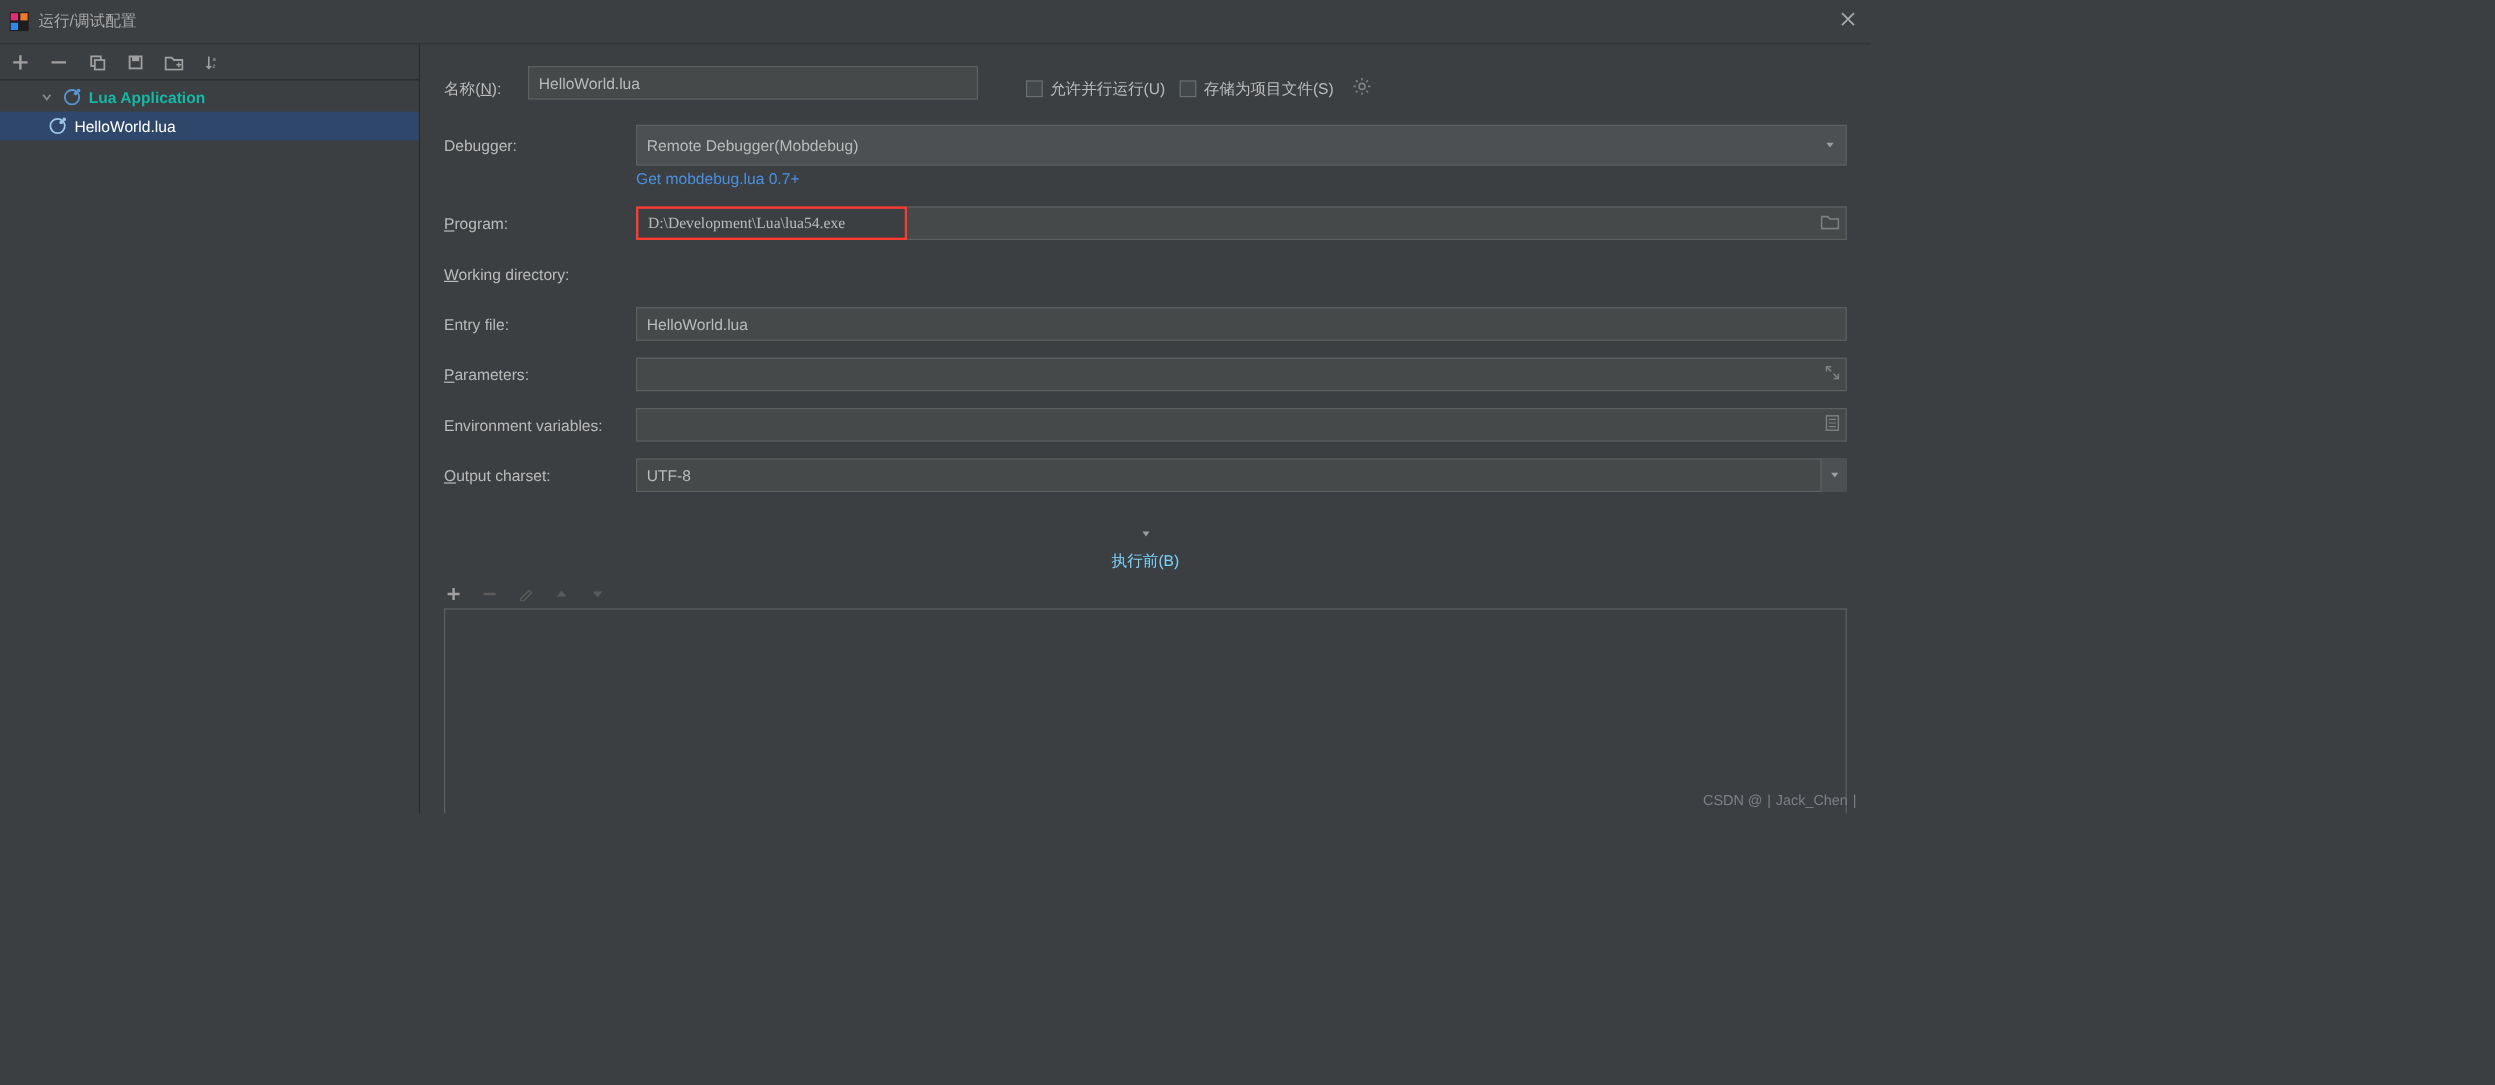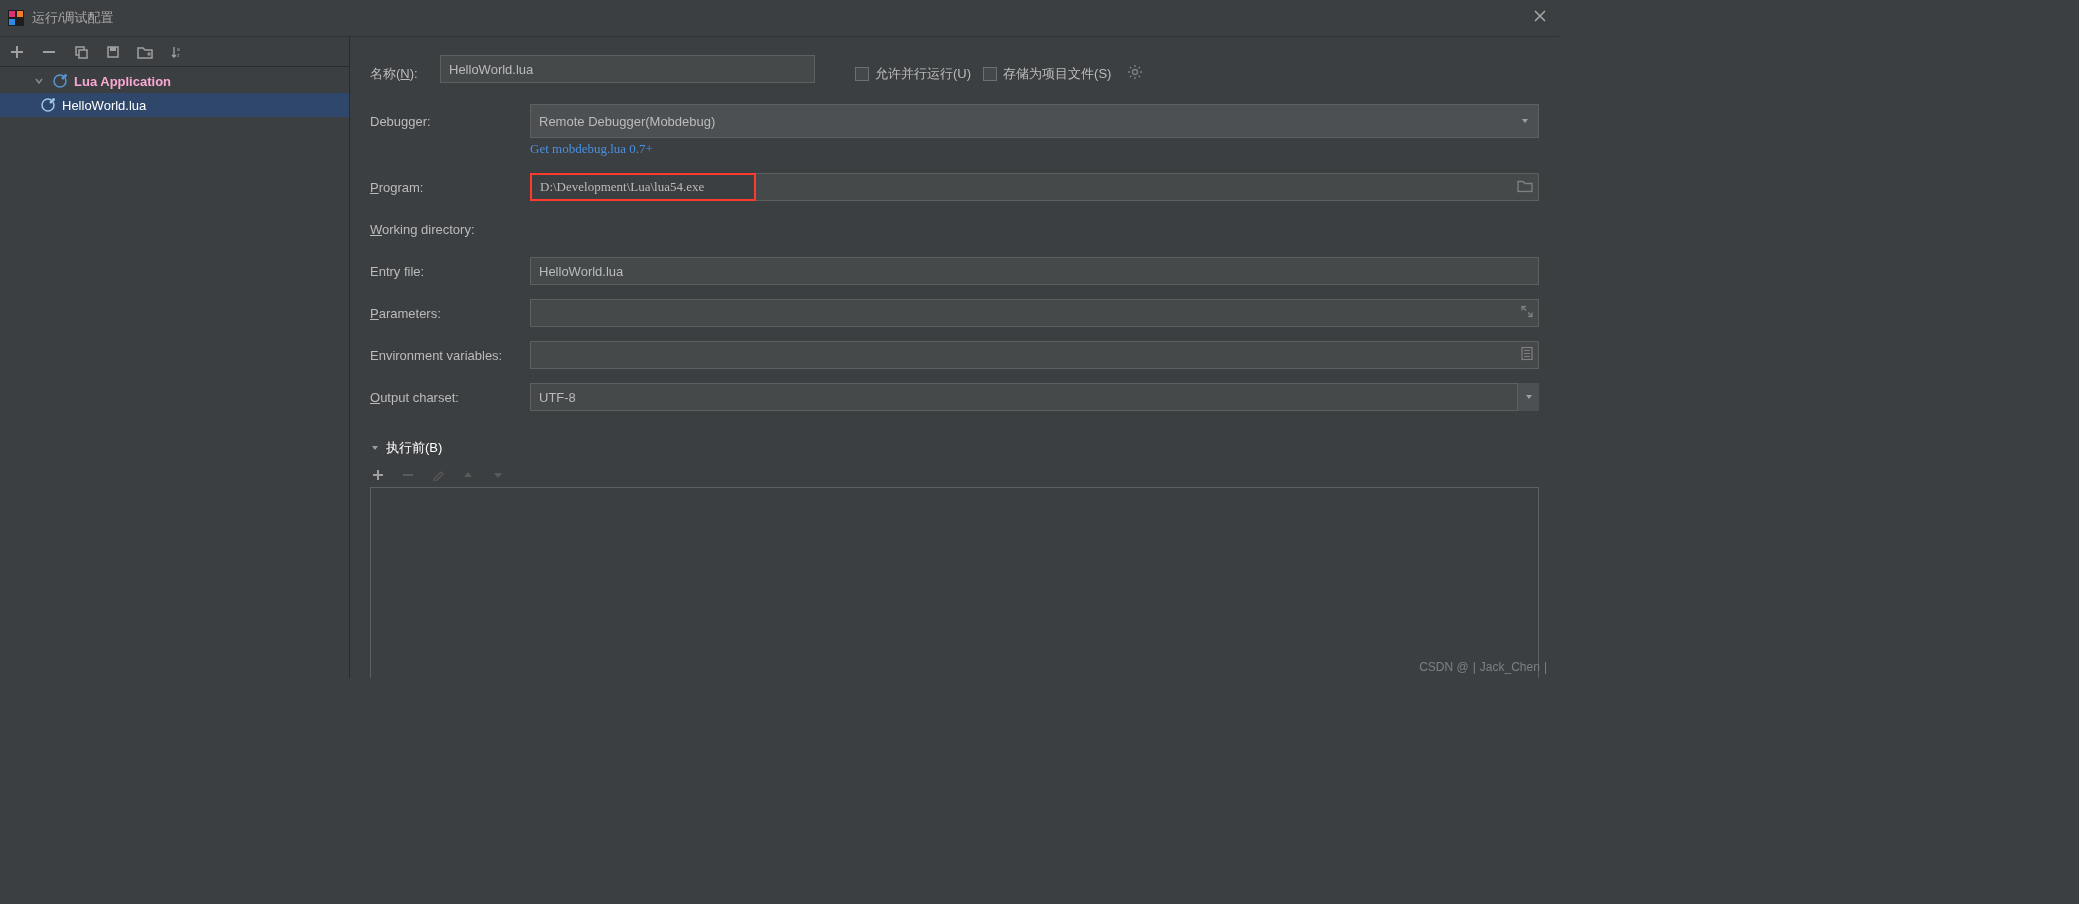--- a/index.html
+++ b/index.html
@@ -60,21 +60,21 @@
 }
 .tree { padding-top: 2px; }
 .tree-node {
   display: flex;
   align-items: center;
   height: 24px;
   padding: 0 8px;
   gap: 6px;
   cursor: pointer;
 }
-.tree-node.root { font-weight: bold; color: #f9a8d4; padding-left: 34px; }
+.tree-node.root { font-weight: bold; color: #14b8a6; padding-left: 34px; }
 .tree-node.selected { background: #2f476b; color: #fff; }
 .tree-node .expand-icon { width: 12px; color: #888; }
 .tree-node .cfg-icon { width: 16px; height: 16px; }
 .tree-node .label { font-size: 13px; }
 .tree-node.child { padding-left: 40px; }
 
 
 .content {
   flex: 1;
   padding: 10px 20px 0 20px;
@@ -126,35 +126,36 @@
   height: 28px;
   padding: 16px 8px;
   display: flex;
   align-items: center;
   justify-content: space-between;
   cursor: pointer;
 }
 .select .chevron { color: #a0a0a0; }
 
 .link { color: #4a90e2; font-size: 13px; cursor: pointer; }
-.link-row { margin-left: 160px; margin-bottom: 12px; margin-top: -4px; font-family: Liberation Serif, serif; }
+.link-row { margin-left: 160px; margin-bottom: 12px; margin-top: -4px; }
 
 .checkbox-group { display: flex; align-items: center; gap: 12px; margin-left: 40px; }
 .checkbox { display: flex; align-items: center; gap: 6px; color: #bbbbbb; cursor: pointer; }
 .checkbox-box { width: 14px; height: 14px; border: 1px solid #6b6f71; background: #43494a; }
 .gear-inline { color: #808080; cursor: pointer; margin-left: 4px; }
 
 .section-header {
   display: flex;
   align-items: center;
   gap: 6px;
   margin-top: 18px;
   margin-bottom: 6px;
-  color: #ffffff;
+  color: #7dd3fc;
   cursor: pointer;
+  flex-direction: column;
 }
 .section-header .caret { color: #9c9c9c; }
 
 .before-toolbar {
   display: flex;
   gap: 14px;
   padding: 4px 0;
 }
 .before-toolbar .ticon { color: #808080; cursor: pointer; display: flex; width: 16px; height: 16px; align-items: center; justify-content: center; }
 .before-toolbar .ticon.disabled { color: #5a5a5a; cursor: default; }

